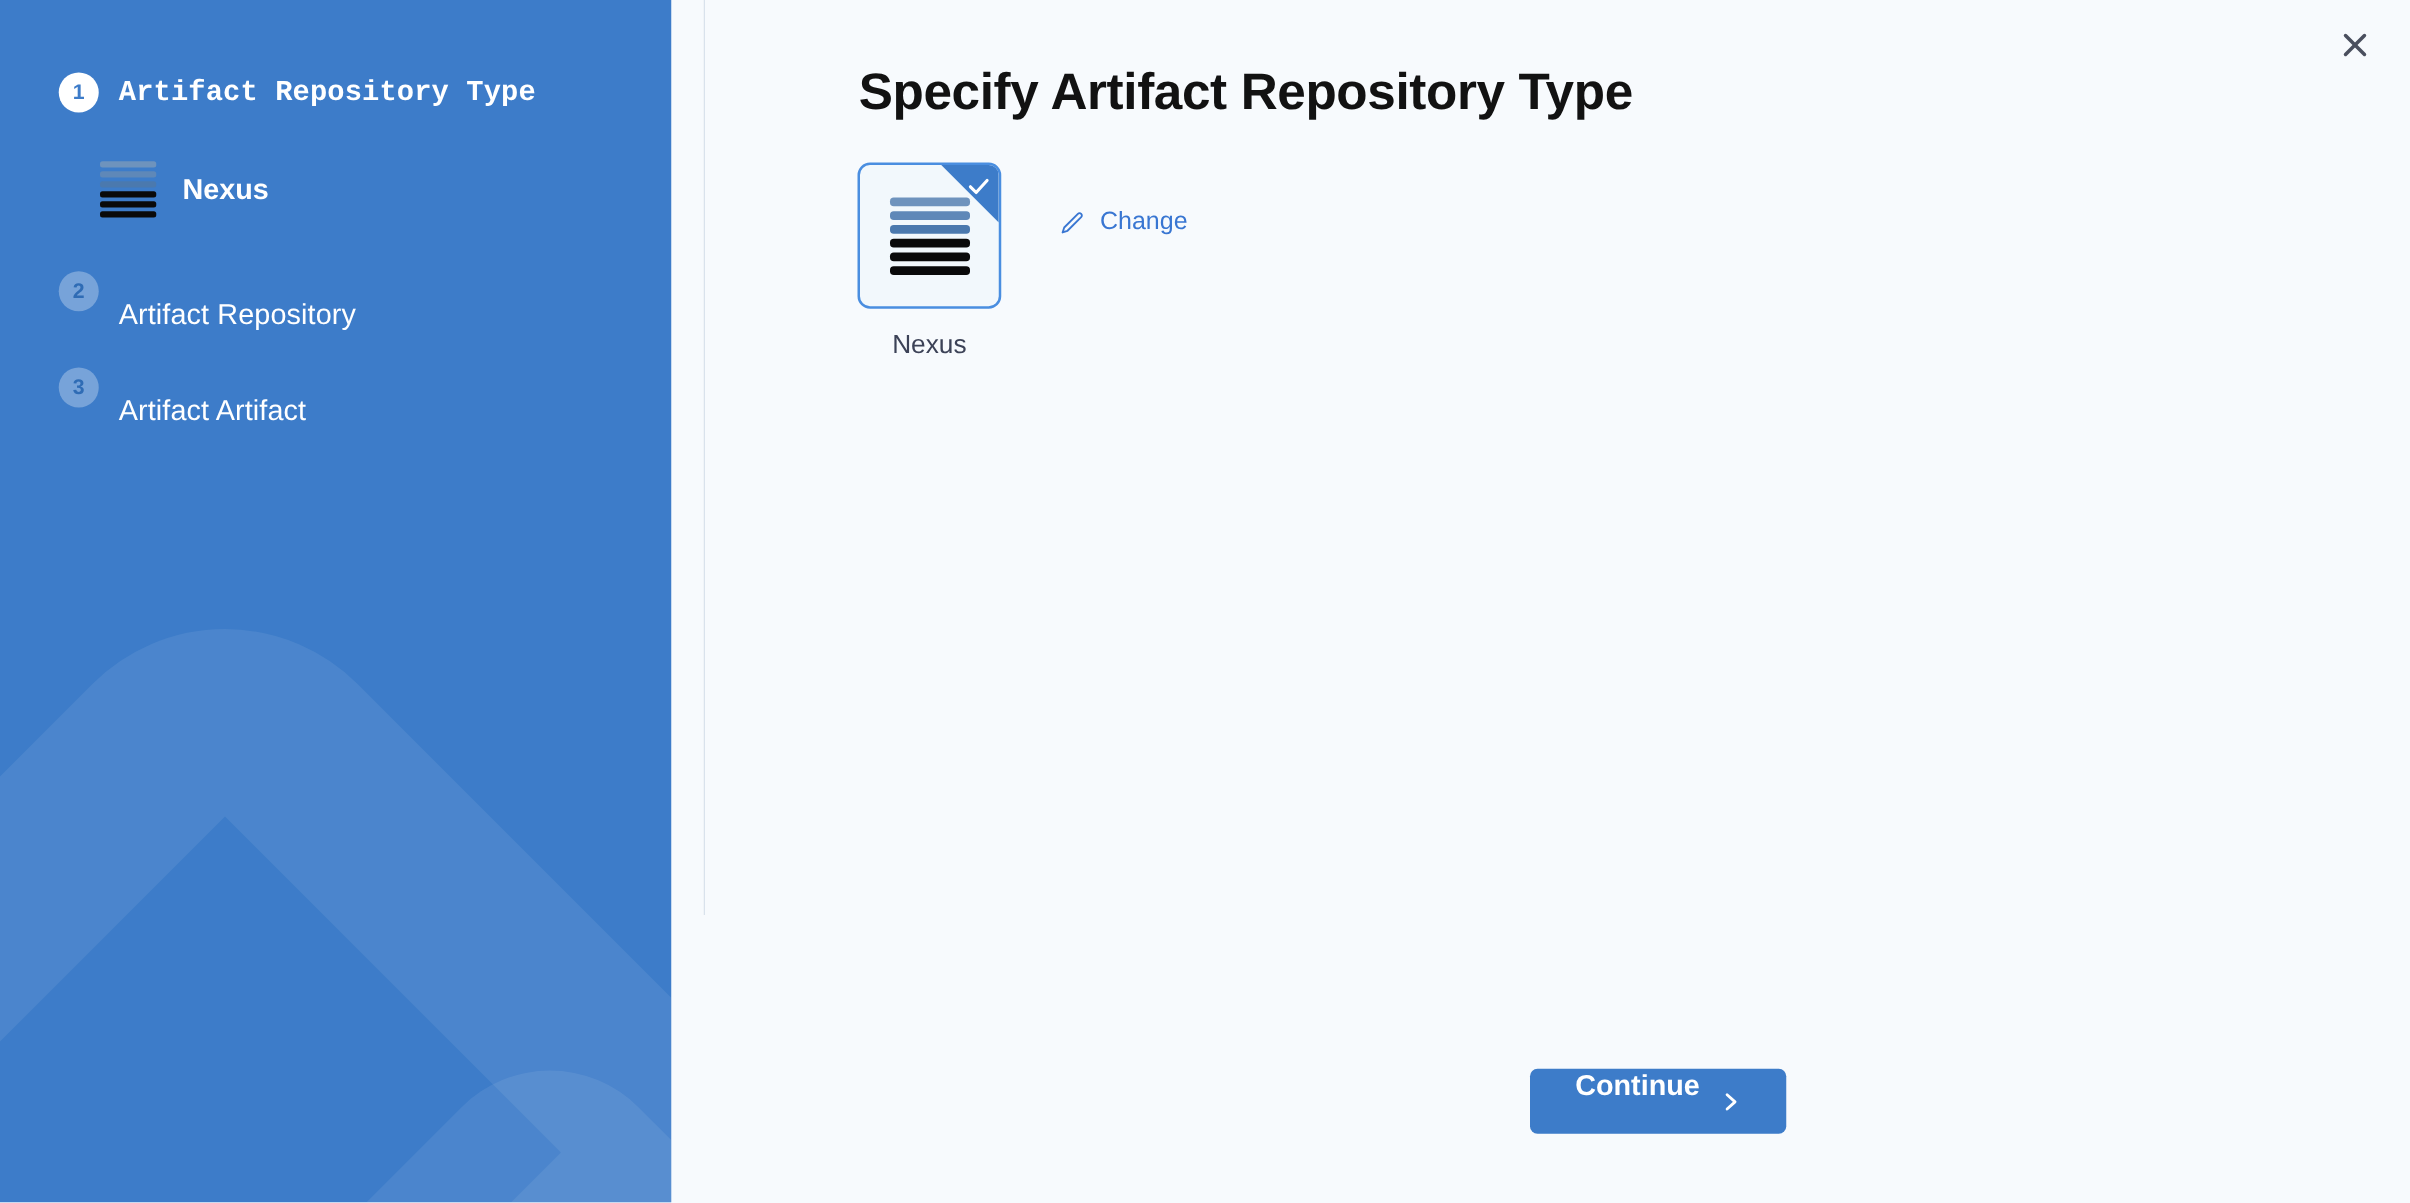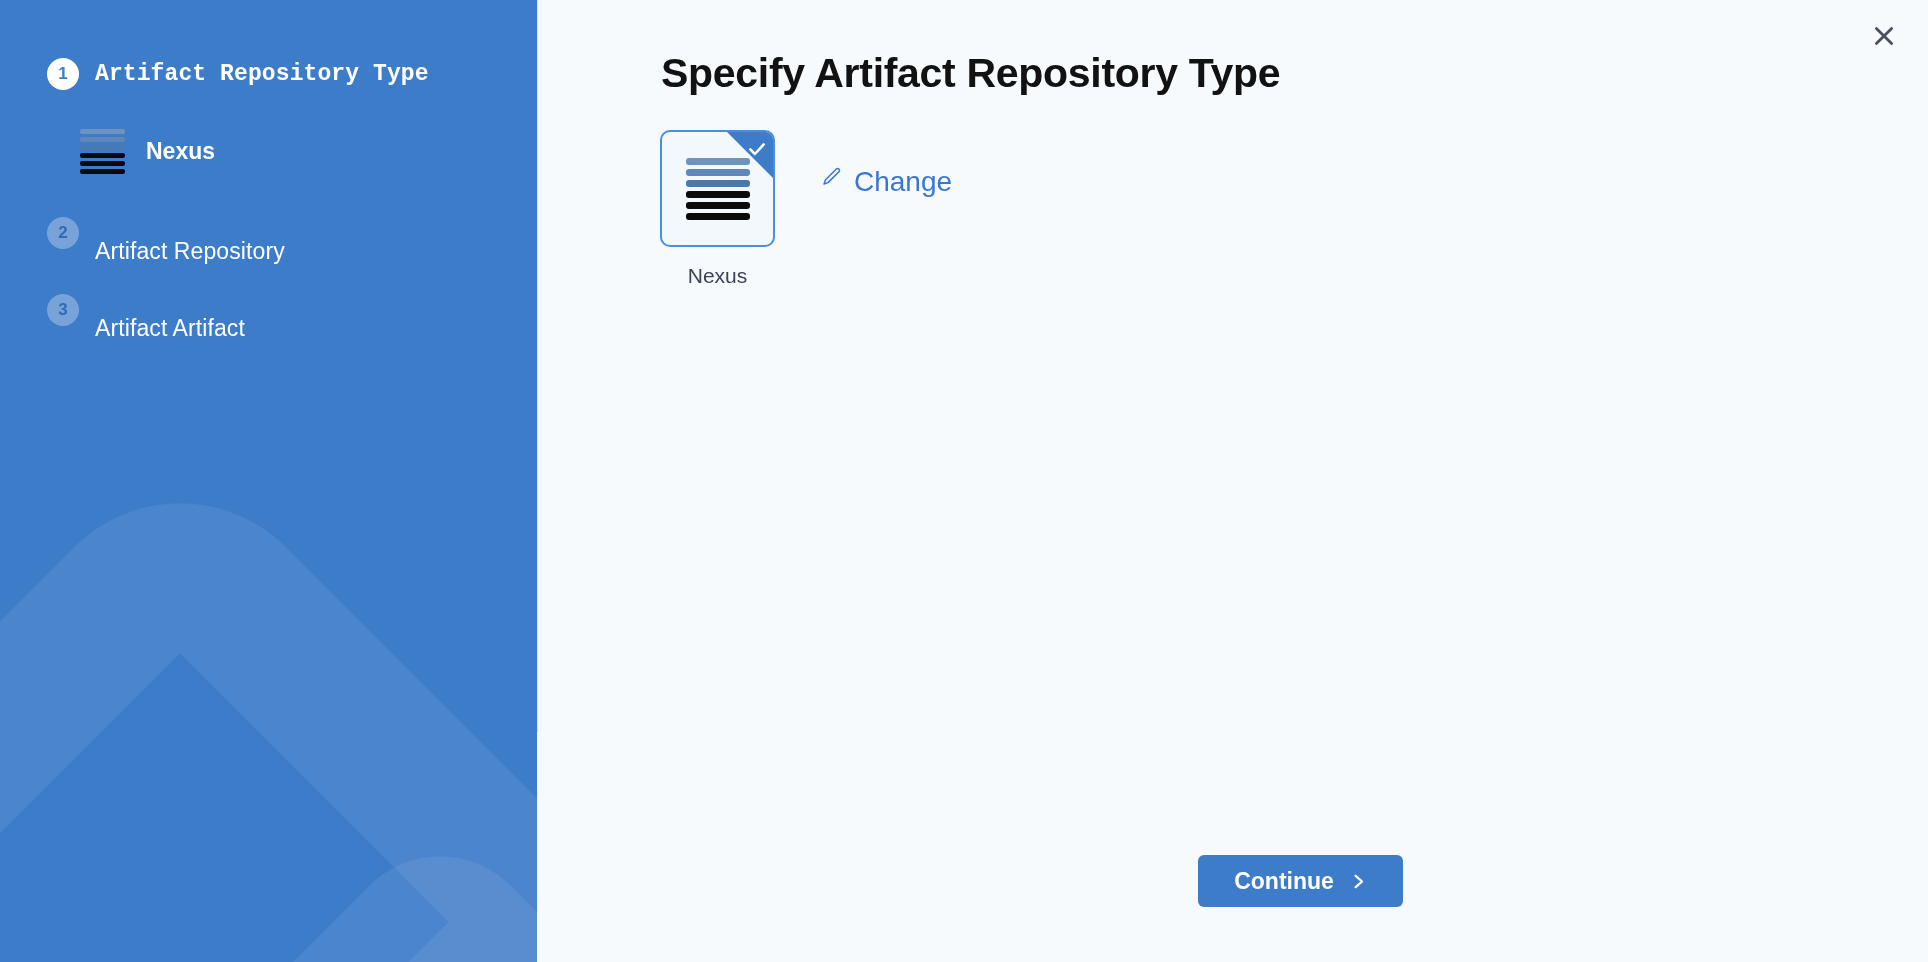--- a/index.html
+++ b/index.html
@@ -142,20 +142,21 @@
   .bar.b5 { background: #0a0a0a; }
   .bar.b6 { background: #0a0a0a; }
 
   
   .main {
     position: relative;
     flex: 1 1 auto;
     height: 732px;
     background: #f7fafd;
     border-left: 1px solid #d9e2ec;
+    margin-left: 26px;
   }
 
   .close-btn {
     position: absolute;
     top: 14px;
     right: 22px;
     width: 44px;
     height: 44px;
     display: flex;
     align-items: center;
@@ -226,25 +227,25 @@
 
   .type-card-label {
     margin-top: 17px;
     font-size: 21px;
     color: #3c4257;
     text-align: center;
   }
 
   .change-link {
     display: flex;
-    align-items: flex-start;
+    align-items: flex-end;
     margin-left: 46px;
     margin-top: 36px;
     color: #3976d2;
-    font-size: 28px;
+    font-size: 20px;
     cursor: pointer;
     text-decoration: none;
   }
   .change-link .pencil {
     margin-right: 12px;
     display: flex;
     align-items: center;
   }
 
   .continue-btn {
@@ -254,21 +255,20 @@
     height: 52px;
     min-width: 205px;
     background: #3d7cc9;
     border: none;
     border-radius: 6px;
     color: #ffffff;
     font-family: "Liberation Sans", sans-serif;
     font-size: 23px;
     font-weight: 700;
     display: flex;
-    align-items: center;
     justify-content: center;
     gap: 16px;
     padding: 0 26px;
     cursor: pointer;
   }
   .continue-btn .chev { display: flex; align-items: center; }
 </style>
 </head>
 <body>
 

